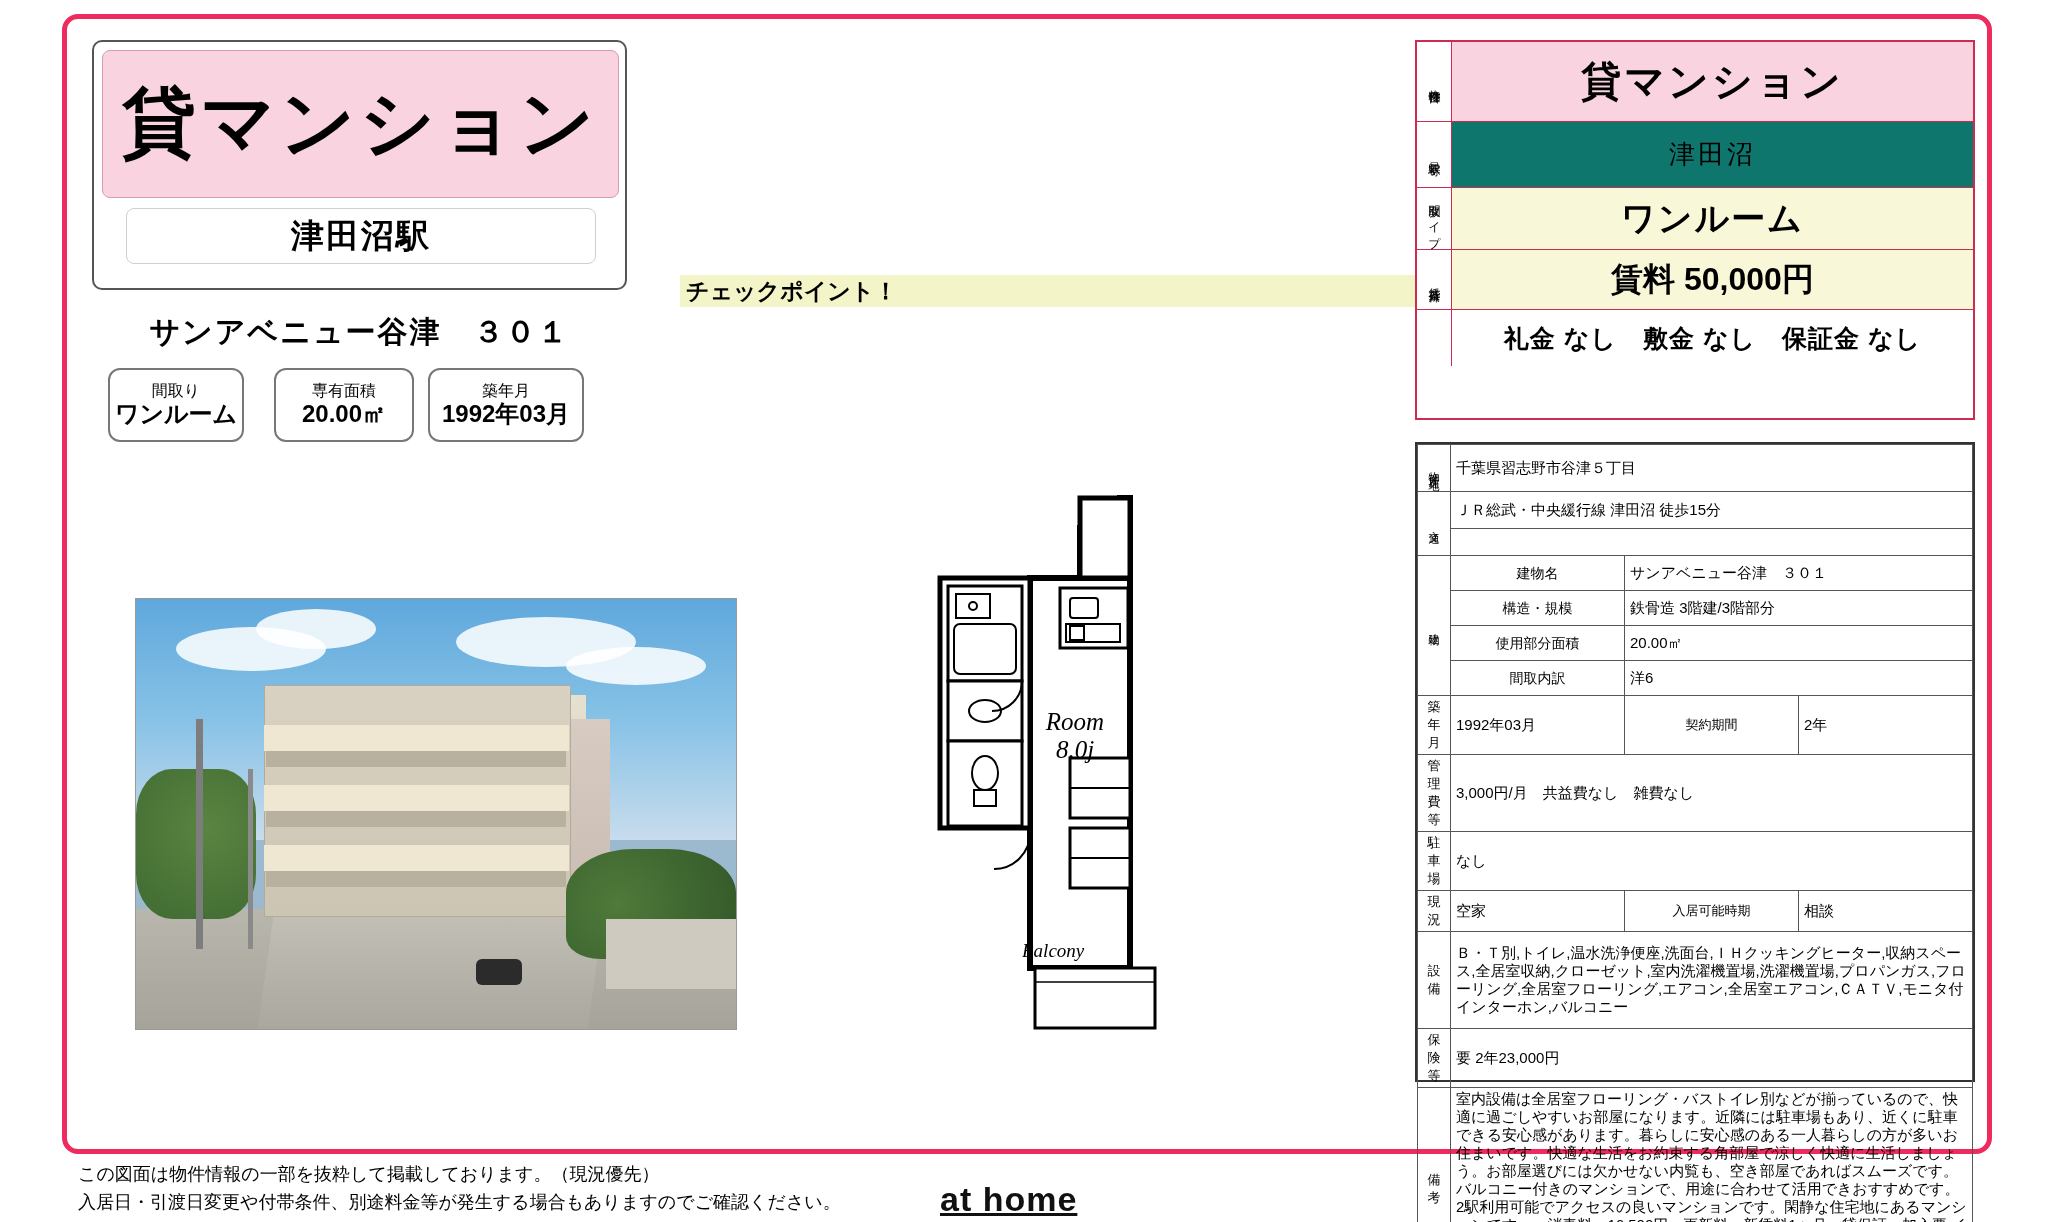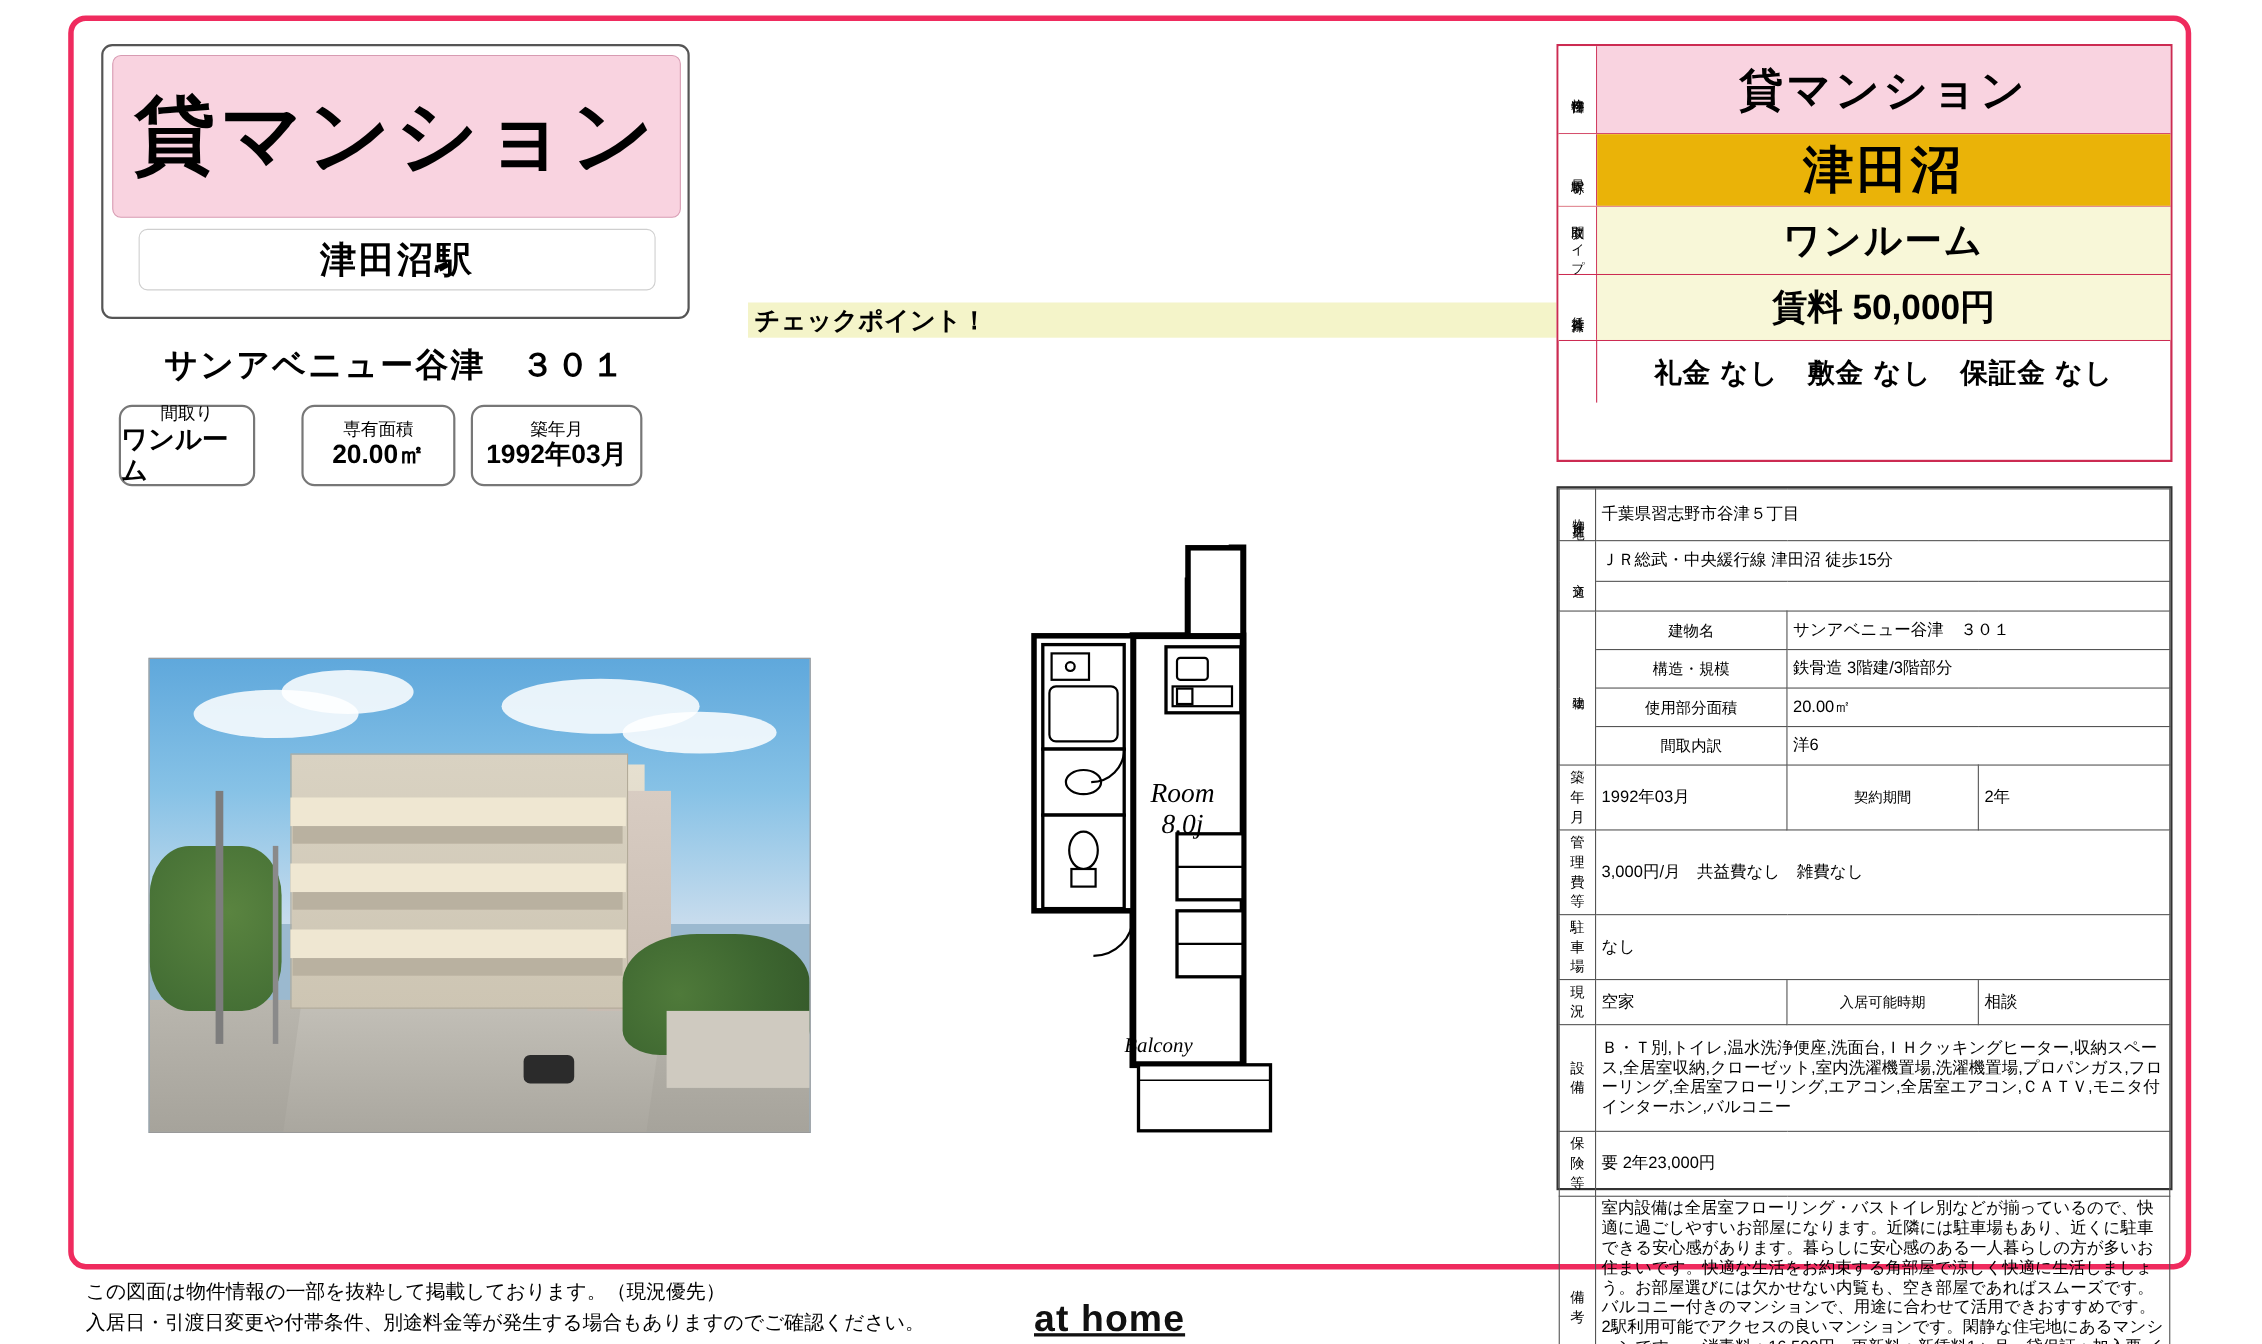--- a/index.html
+++ b/index.html
@@ -47,21 +47,21 @@
   }
 
   .pill-row{position:absolute;left:108px;top:368px;width:520px;height:74px;}
   .pill{
     position:absolute;top:0;height:74px;border:2px solid #777;border-radius:12px;
     box-sizing:border-box;background:#fff;
     display:flex;flex-direction:column;align-items:center;justify-content:center;
   }
   .pill .lbl{font-size:16px;line-height:18px;}
   .pill .val{font-size:24px;font-weight:bold;line-height:28px;}
-  .pill.p1{left:0;width:124px;}
+  .pill.p1{left:0;width:136px;}
   .pill.p2{left:166px;width:140px;}
   .pill.p3{left:320px;width:156px;}
 
   
   .cp-title{
     position:absolute;left:680px;top:275px;width:750px;height:32px;
     background:#f4f4c9;font-size:23px;font-weight:bold;padding-left:6px;
     box-sizing:border-box;line-height:32px;
   }
   .cp-body{
@@ -127,21 +127,21 @@
   .rt-side{
     width:34px;min-width:34px;border-right:1px solid #cc2b52;
     display:flex;align-items:center;justify-content:center;
     font-size:12px;line-height:13px;text-align:center;writing-mode:vertical-rl;
     letter-spacing:1px;background:#fff;
   }
   .rt-main{flex:1;display:flex;align-items:center;justify-content:center;}
   .r1{height:80px;background:#f9d3e0;}
   .r1 .rt-main{font-size:40px;font-weight:bold;letter-spacing:3px;background:#f9d3e0;}
   .r2{height:66px;background:#f8f7d8;}
-  .r2 .rt-main{font-size:46px;font-weight:bold;letter-spacing:3px;background:#eab308;}
+  .r2 .rt-main{font-size:26px;font-weight:normal;letter-spacing:3px;background:#0f766e;}
   .r3{height:62px;background:#f8f7d8;}
   .r3 .rt-main{font-size:34px;font-weight:bold;letter-spacing:2px;background:#f8f7d8;}
   .r4{height:60px;background:#f8f7d8;}
   .r4 .rt-main{font-size:32px;font-weight:bold;background:#f8f7d8;}
   .r5{height:56px;}
   .r5 .rt-main{font-size:25px;font-weight:bold;letter-spacing:1px;}
   .rt-sidespan{width:34px;min-width:34px;border-right:1px solid #cc2b52;}
 
   
   .rd{

